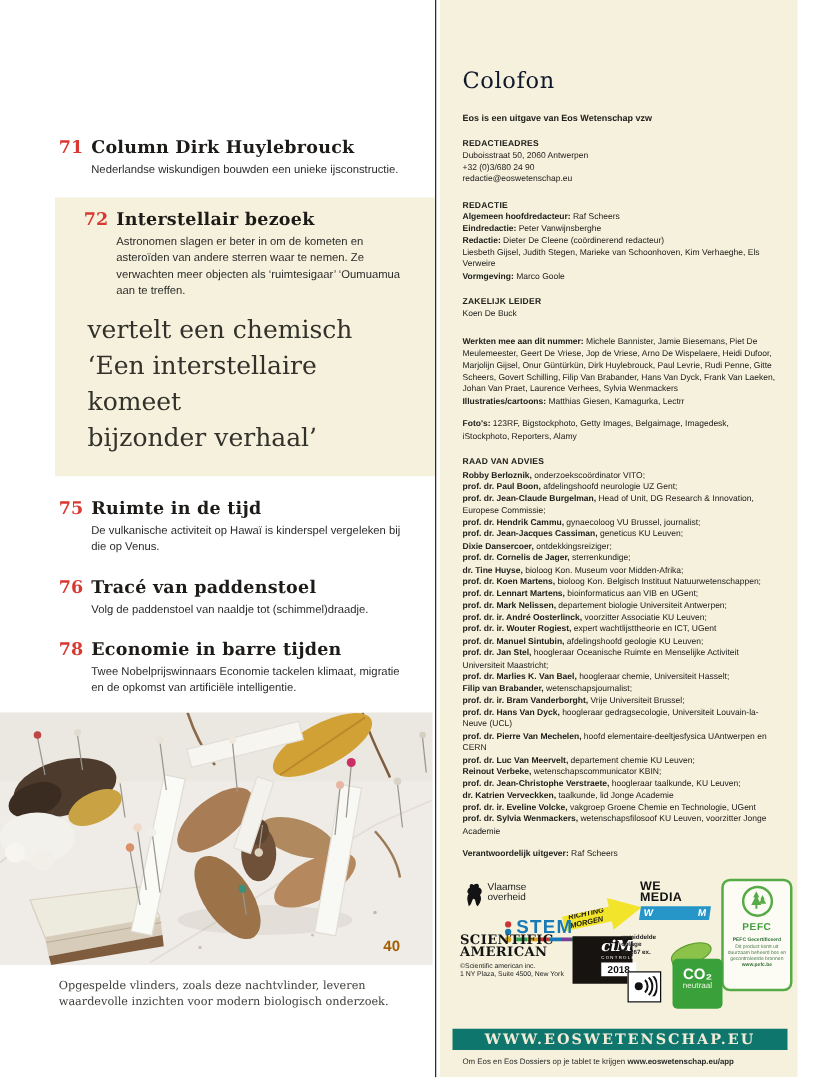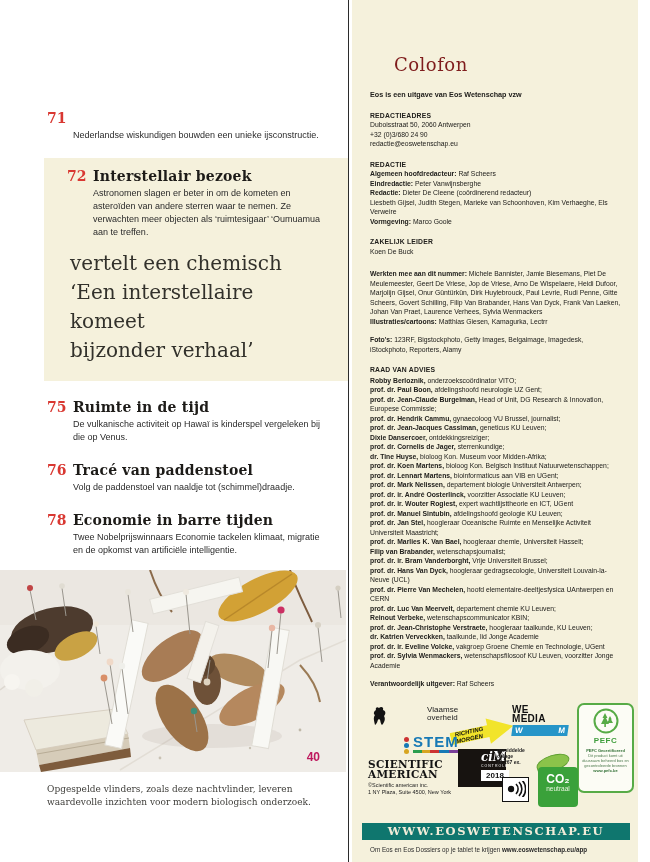--- a/index.html
+++ b/index.html
@@ -20,29 +20,29 @@
   .feature-box .toc-desc { width:241px; }
   .quote { margin:10px 0 0 26px; width:250px; font-family:"DejaVu Serif", serif; font-size:20px;
            line-height:29px; color:#32312b; }
   .quote span { display:block; }
   .quote-attr { margin-top:10px; text-align:right; padding-right:4px; font-family:"DejaVu Serif", serif;
                 font-weight:bold; font-size:10px; color:#23221e; }
   .toc-gap { margin-top:18px; }
 
   
   .photo { position:absolute; left:0; top:570px; width:346px; height:202px; background:#efece7; overflow:hidden; }
-  .photo-pagenum { position:absolute; right:26px; bottom:8px; font-weight:bold; font-size:12px; color:#be185d;margin-top:28px; }
+  .photo-pagenum { position:absolute; right:26px; bottom:8px; font-weight:bold; font-size:12px; color:#a16207;margin-top:28px; }
   .caption { position:absolute; left:47px; top:783px; width:285px; font-family:"DejaVu Serif", serif;
              font-size:9px; line-height:13px; color:#3f3e3a; }
 
   
   .colofon { position:absolute; left:352px; top:0; width:286px; height:862px; background:#f5f1dc;
              padding:54px 16px 0 18px; font-size:6.8px; line-height:9.5px; color:#21201d; }
   .colofon-title { font-family:"DejaVu Serif", serif; font-size:18px; font-weight:normal;
-                   letter-spacing:.5px; color:#7f1d1d; line-height:22px;margin-left:24px; }
+                   letter-spacing:.5px; color:#0f172a; line-height:22px; }
   .c-intro { margin-top:14px; font-weight:bold; font-size:7.2px; }
   .c-head { margin-top:11px; font-weight:bold; letter-spacing:.2px; }
   .c-line b { font-weight:bold; }
   .c-par { margin-top:13px; }
   .c-par2 { margin-top:9px; }
   .raad-list { margin-top:1px; }
 
   
   .logos { position:relative; margin:14px 0 0 -4px; width:268px; height:108px; }
   .lg { position:absolute; }
@@ -61,21 +61,21 @@
           border-radius:7px; text-align:center; padding-top:3px; }
   .pefc-name { color:#3f9e3c; font-weight:bold; font-size:8px; letter-spacing:.5px; }
   .pefc-small { font-size:4px; line-height:5px; color:#4d7a4d; margin-top:2px; padding:0 3px; }
   .pefc-small b { display:block; color:#2f6e33; }
   .stem { left:2px; top:31px; display:flex; align-items:flex-start;padding-left:36px; }
   .stem-dots { width:8px; margin-right:1px; margin-top:2px; }
   .stem-dots i { display:block; border-radius:50%; width:5px; height:5px; margin:1px 0; }
   .stem-word { color:#1779b5; font-weight:bold; font-size:15px; line-height:15px; letter-spacing:1px; }
   .stem-strip { margin-top:1px; height:3px; width:62px;
                 background:linear-gradient(90deg,#2b9e4f 0 14%,#d7a520 14% 28%,#c33 28% 42%,#1779b5 42% 58%,#7a3f98 58% 72%,#2b9e4f 72% 86%,#d7a520 86% 100%); }
-  .sciam { left:2px; top:56px; }
+  .sciam { left:2px; top:44px; }
   .sciam-name { font-family:"DejaVu Serif", serif; font-weight:bold; font-size:10.5px; line-height:10.5px;
                 letter-spacing:.3px; color:#141414; }
   .sciam-sub { font-size:5.5px; line-height:7px; color:#222; margin-top:2px; }
   .cim { left:92px; top:46px; width:48px; height:38px; background:#171310; text-align:center; padding-top:2px;padding-left:23px; }
   .cim-name { color:#fff; font-family:"DejaVu Serif", serif; font-style:italic; font-weight:bold; font-size:12px; line-height:13px; }
   .cim-sub { color:#fff; font-size:3.5px; letter-spacing:1px; line-height:4px; }
   .cim-year { margin:2px auto 0; width:28px; height:11px; background:#fff; color:#111; font-weight:bold;
               font-size:8px; line-height:11px; }
   .oplage { left:131px; top:44px; font-size:5px; line-height:6px; font-weight:bold; color:#222; }
   .speaker { left:136px; top:74px; width:27px; height:25px; background:#fff; border:1.5px solid #111;
@@ -98,20 +98,21 @@
 <body>
 
 <div class="page">
   <div class="divider"></div>
 
   <div class="toc">
 
     <div class="toc-entry">
       <div class="toc-head">
         <span class="toc-num">71</span>
+        <span class="toc-title">Column Dirk Huylebrouck</span>
       </div>
       <div class="toc-desc">Nederlandse wiskundigen bouwden een unieke ijsconstructie.</div>
     </div>
 
     <div class="feature-box">
       <div class="toc-entry">
         <div class="toc-head">
           <span class="toc-num">72</span>
           <span class="toc-title">Interstellair bezoek</span>
         </div>
@@ -301,21 +302,21 @@
         <div class="c-line"><b>Reinout Verbeke,</b><span> wetenschapscommunicator KBIN;</span></div>
         <div class="c-line"><b>prof. dr. Jean-Christophe Verstraete,</b><span> hoogleraar taalkunde, KU Leuven;</span></div>
         <div class="c-line"><b>dr. Katrien Verveckken,</b><span> taalkunde, lid Jonge Academie</span></div>
         <div class="c-line"><b>prof. dr. ir. Eveline Volcke,</b><span> vakgroep Groene Chemie en Technologie, UGent</span></div>
         <div class="c-line"><b>prof. dr. Sylvia Wenmackers,</b><span> wetenschapsfilosoof KU Leuven, voorzitter Jonge Academie</span></div>
       </div>
 
     <div class="c-par2"><b>Verantwoordelijk uitgever:</b><span> Raf Scheers</span></div>
 
     <div class="logos">
-      <div class="lg" style="left:6px; top:3px; display:flex;gap:37px;">
+      <div class="lg" style="left:6px; top:3px; display:flex;">
         <span class="lion">
           <svg width="15" height="20" viewBox="0 0 15 20">
               <path d="M3,19 C2,14 1,12 3,9 C1,8 2,5 4,4 C3,2 5,0 7,2 C9,0 12,1 11,4 C14,5 14,8 12,10 C14,13 12,17 10,19 C8,17 9,14 7,13 C5,14 6,17 3,19 Z" fill="#131313"></path>
             </svg>
         </span>
         <span class="vl-text">
           <span>Vlaamse</span><br>
           <span>overheid</span>
         </span>
       </div>

